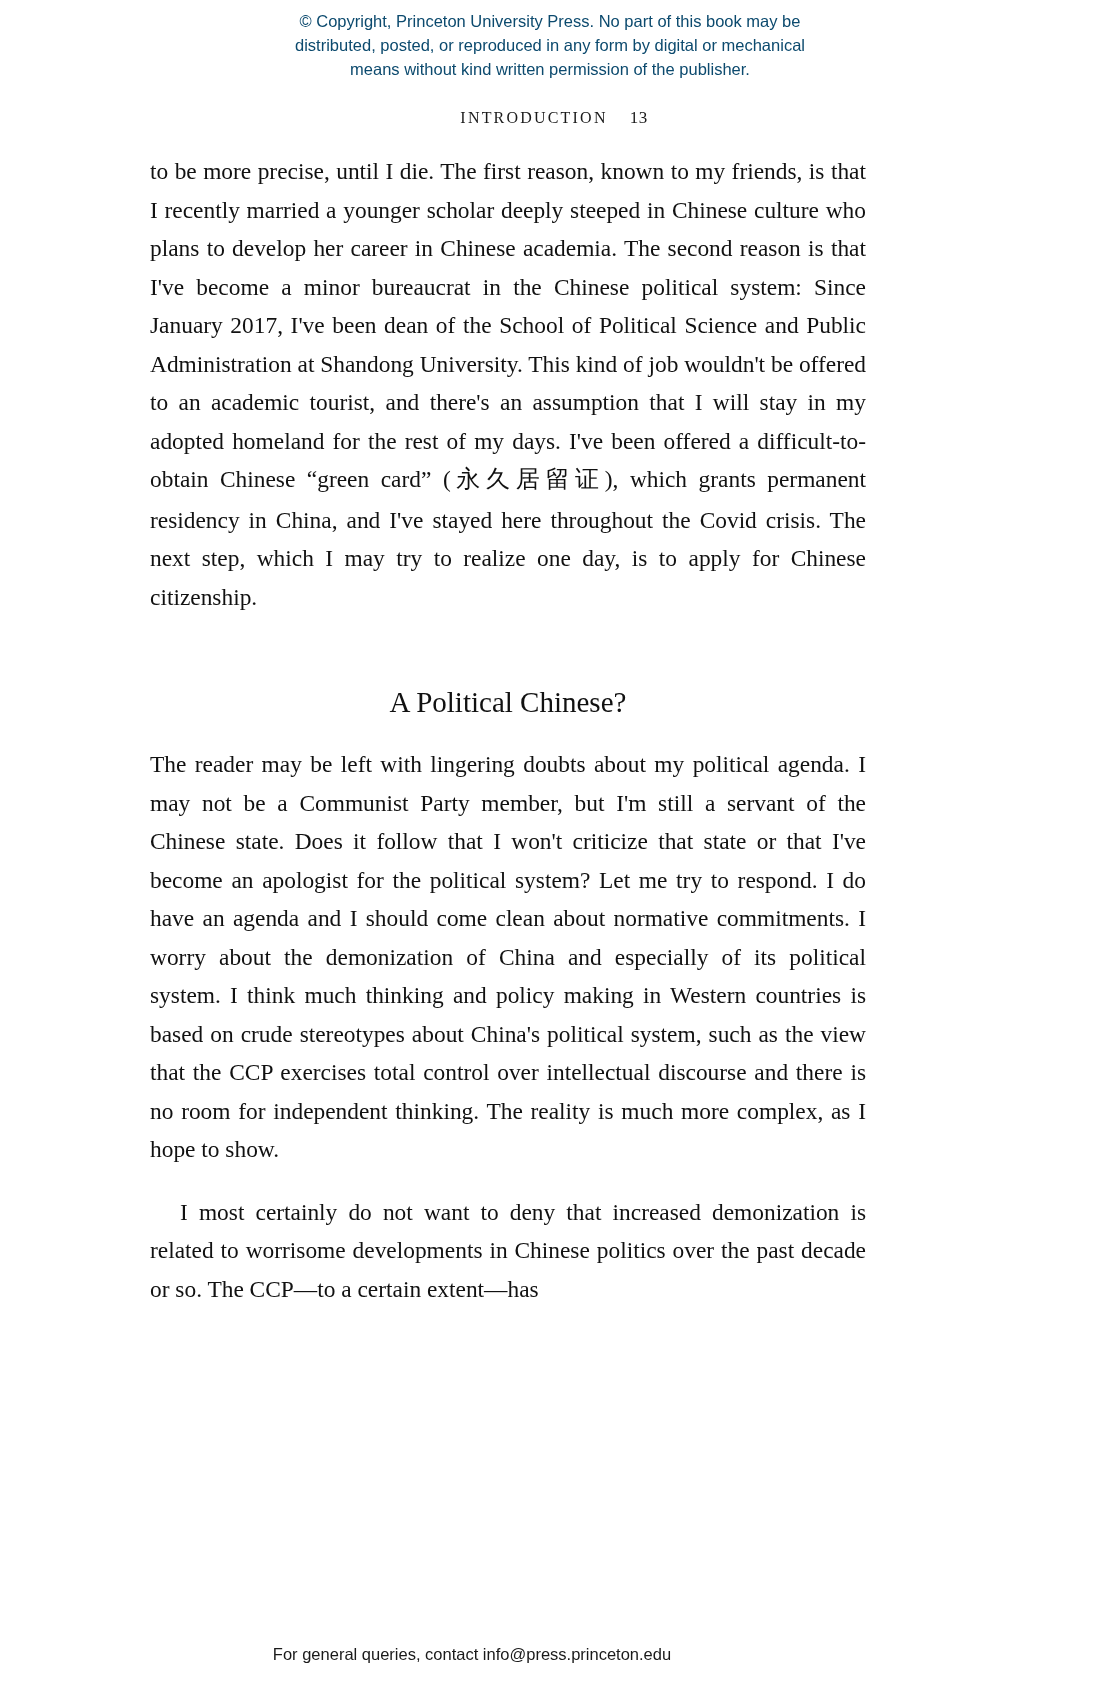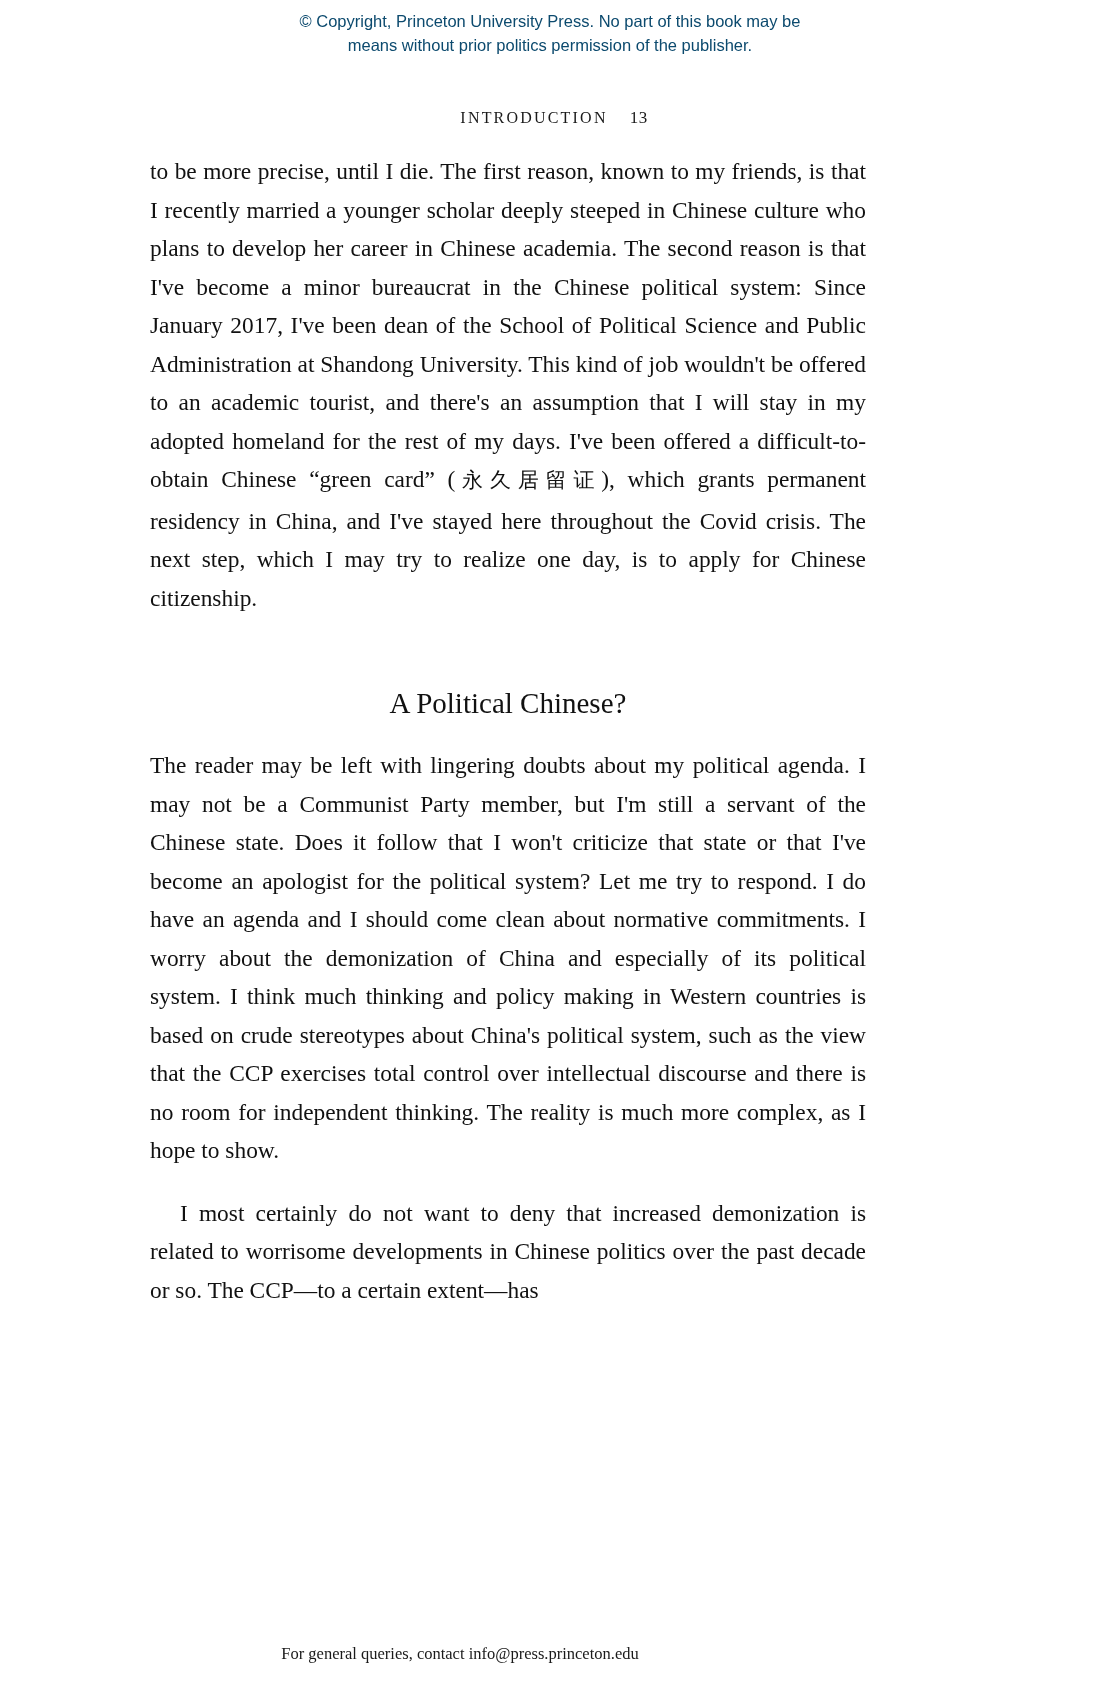--- a/index.html
+++ b/index.html
@@ -74,21 +74,21 @@
     color: #111111;
     hyphens: manual;
   }
   p.body.indent {
     text-indent: 30px;
     margin-top: 24px;
   }
 
   .cjk {
     font-family: Liberation Mono, monospace;
-    font-size: 21px;
+    font-size: 24px;
     margin-top: 42px;
   }
 
   h2.section-title {
     margin: 0;
     font-weight: normal;
     font-size: 29px;
     text-align: center;
     font-family: "Liberation Serif", serif;
     color: #111111;
@@ -97,33 +97,35 @@
   .gap-before-title { height: 70px; }
   .gap-after-title { height: 26px; }
 
   
   .footer {
     position: absolute;
     bottom: 36px;
     left: 0;
     width: 920px;
     text-align: center;
-    font-family: Liberation Serif, serif;
+    font-family: Liberation Sans, sans-serif;
     font-size: 16.5px;
     color: #1a1a1a;
+    padding-left: 12px;
   }
 </style>
 </head>
 <body>
 
 <div class="page">
 
   <div class="copyright">
     <span class="cline">© Copyright, Princeton University Press. No part of this book may be</span>
-    <span class="cline">means without prior politics permission of the publisher.</span>
+    <span class="cline">distributed, posted, or reproduced in any form by digital or mechanical</span>
+    <span class="cline">means without kind written permission of the publisher.</span>
   </div>
 
   <div class="running-head">
     <span>INTRODUCTION</span><span class="folio">13</span>
   </div>
 
   <div class="textblock">
 
     <p class="body"><span>to be more precise, until I die. The first reason, known to my friends, is that I recently married a younger scholar deeply steeped in Chinese culture who plans to develop her career in Chinese academia. The second reason is that I've become a minor bureaucrat in the Chinese political system: Since January 2017, I've been dean of the School of Political Science and Public Administration at Shandong University. This kind of job wouldn't be offered to an academic tourist, and there's an assumption that I will stay in my adopted homeland for the rest of my days. I've been offered a difficult-to-obtain Chinese “green card” (</span><span class="cjk">永久居留证</span><span>), which grants permanent residency in China, and I've stayed here throughout the Covid crisis. The next step, which I may try to realize one day, is to apply for Chinese citizenship.</span></p>
 

